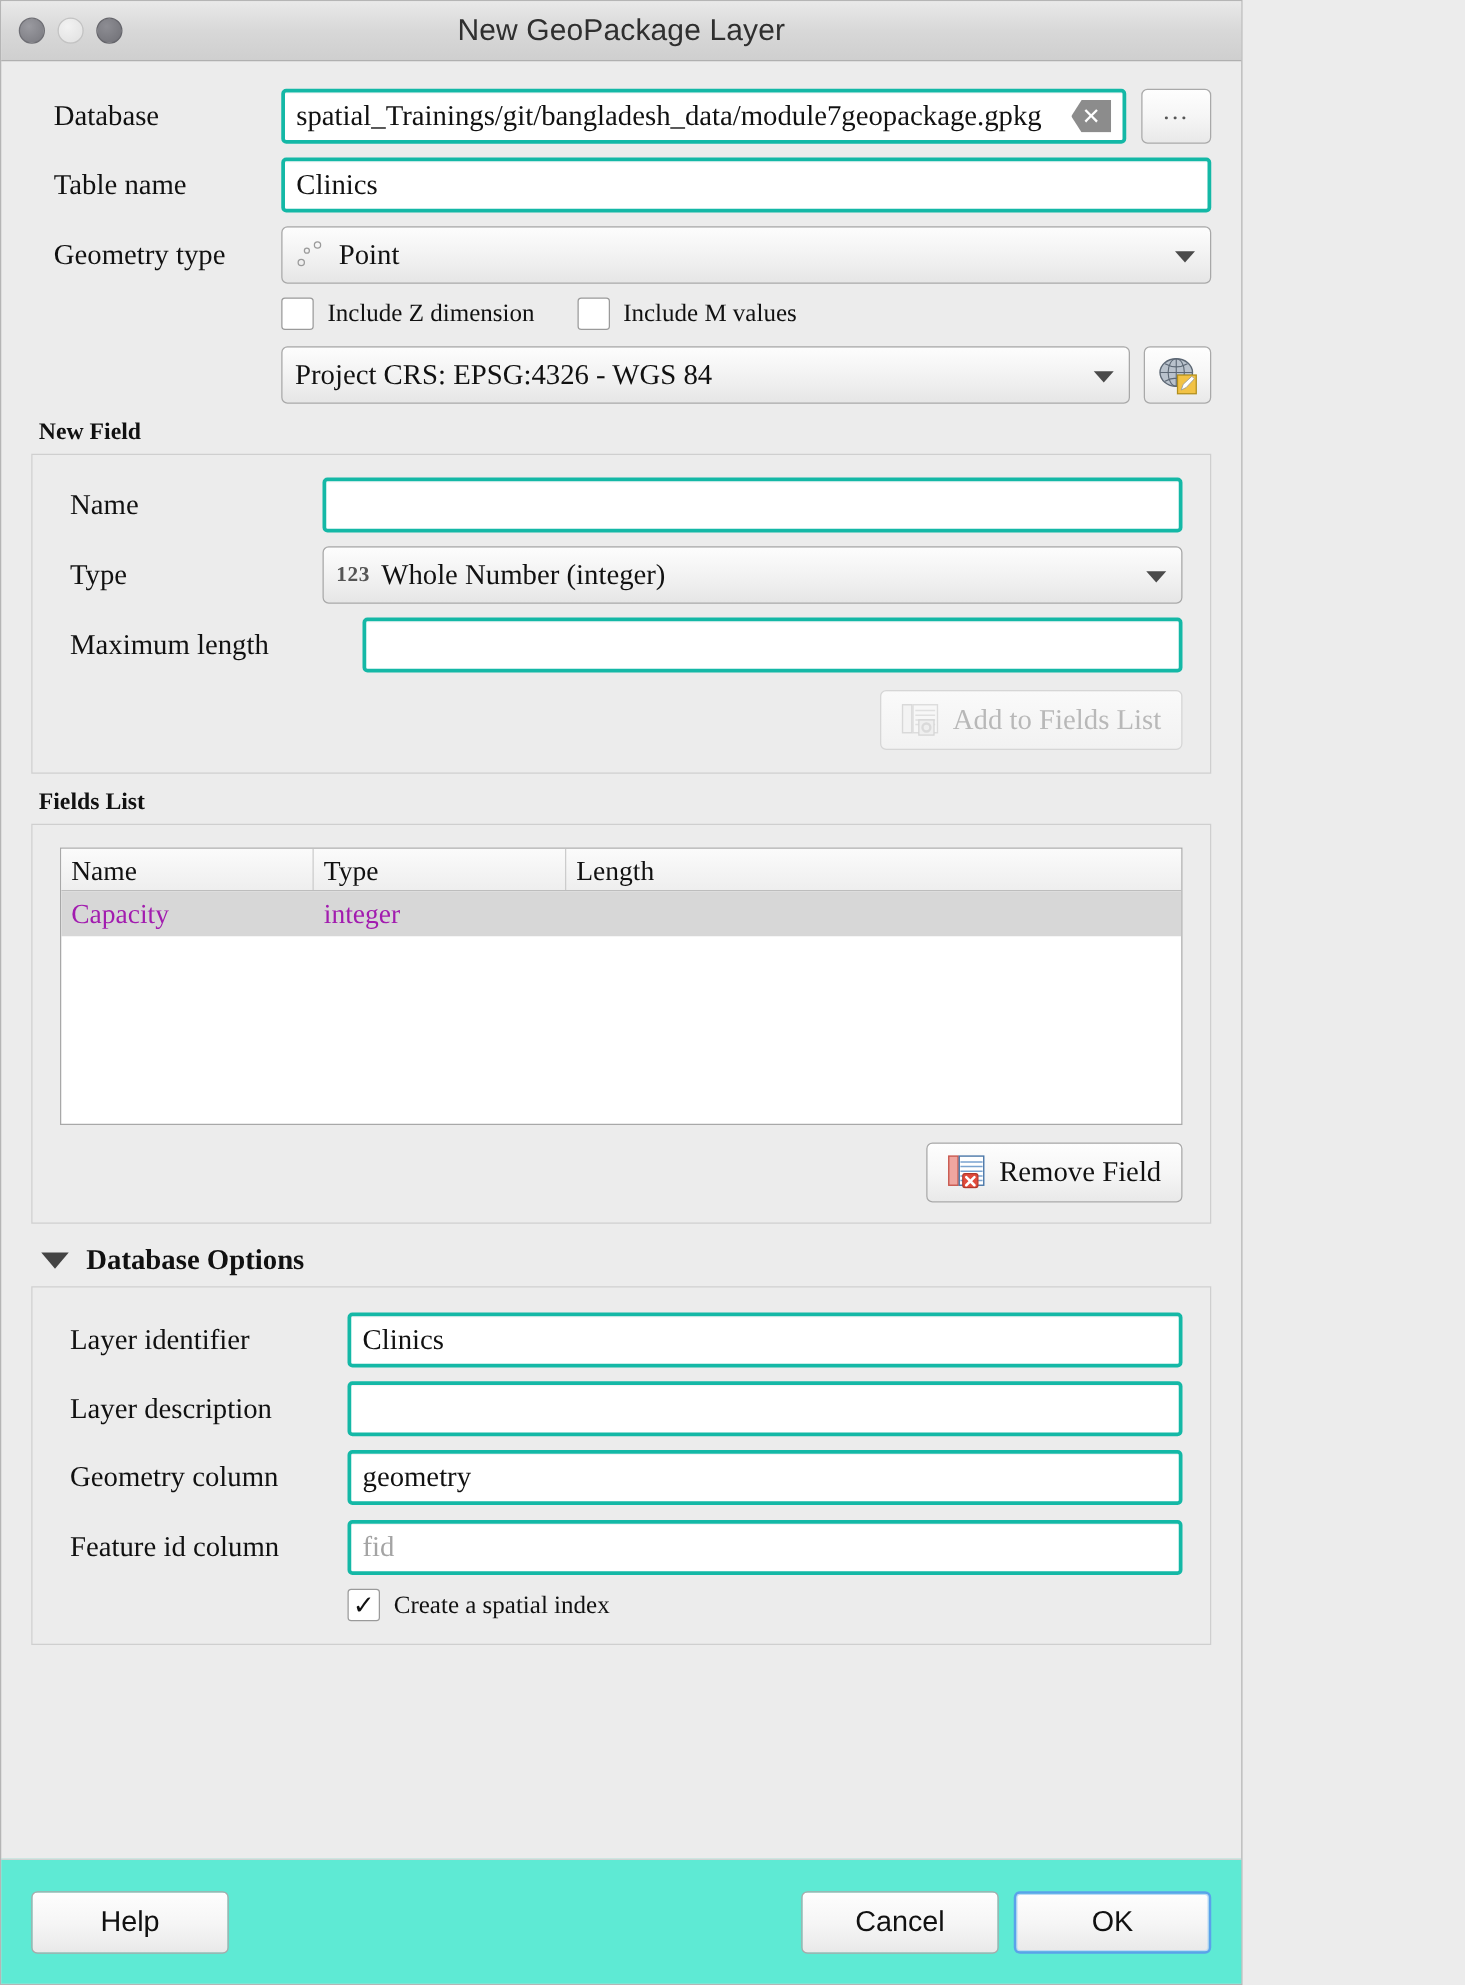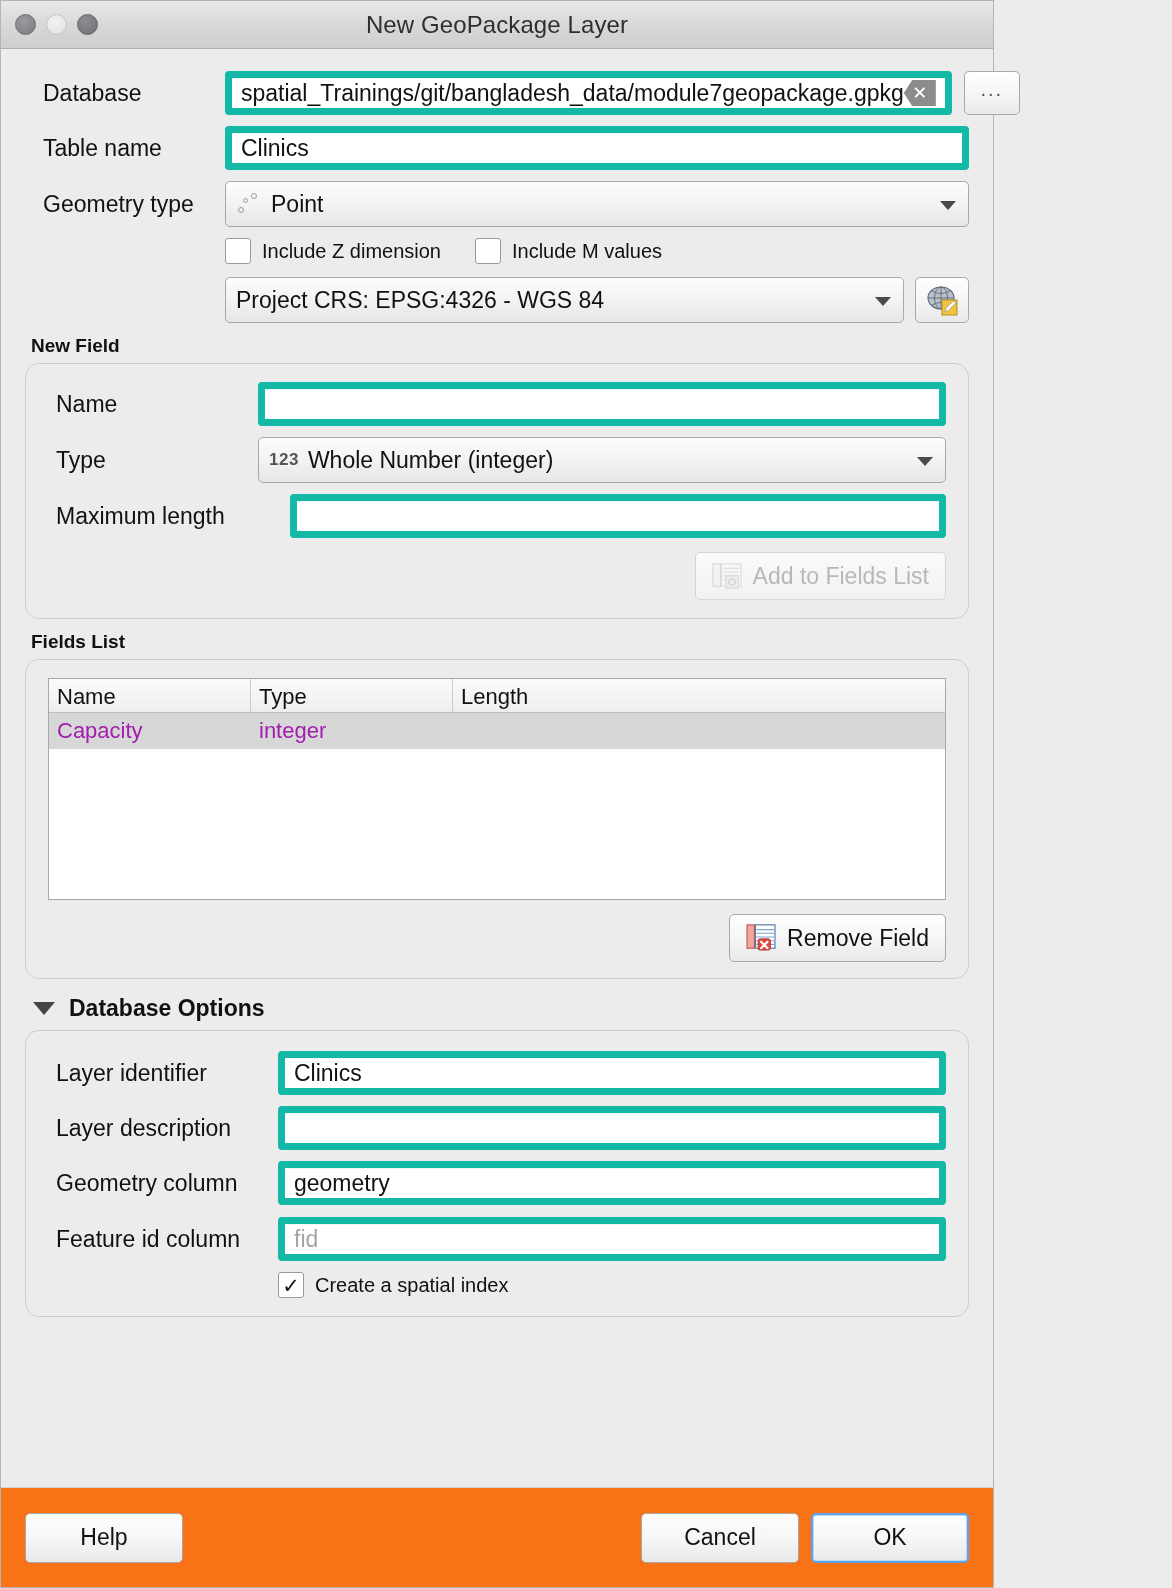--- a/index.html
+++ b/index.html
@@ -29,33 +29,33 @@
   .traffic { display: flex; gap: 10px; margin-left: 14px; align-items: center; }
   .light { width: 21px; height: 21px; border-radius: 50%; }
   .light.close   { background: radial-gradient(circle at 38% 32%, #9a9aa0, #78787e); border: 1px solid #6e6e74; }
   .light.min     { background: radial-gradient(circle at 38% 32%, #f2f2f2, #e0e0e0); border: 1px solid #c3c3c3; }
   .light.zoom    { background: radial-gradient(circle at 38% 32%, #8d8d93, #6f6f75); border: 1px solid #65656b; }
   .title-text {
     position: absolute; left: 0; right: 0; text-align: center;
     font-size: 24px; color: #2f2f2f; letter-spacing: 0.1px;
   }
   
-  .content { flex: 1 1 auto; padding: 22px 24px 0 24px; position: relative; }
+  .content { flex: 1 1 auto; padding: 22px 24px 0 24px; position: relative; font-family: Liberation Serif, serif; }
 
   .row { display: flex; align-items: center; margin-bottom: 11px; }
   .lbl {
     width: 200px; flex: 0 0 200px;
     font-size: 23px; color: #111; text-align: left;
     padding-left: 18px;
   }
 
   .input {
     flex: 1 1 auto; height: 44px;
     background: #fff;
-    border: 7px solid #14b8a6;
+    border: 3px solid #14b8a6;
     border-radius: 4px;
     font-size: 23px; color: #111;
     padding: 0 9px;
     display: flex; align-items: center;
     box-shadow: inset 0 1px 0 rgba(0,0,0,0.04);
     position: relative;
   }
   .input .ph { color: #a4a4a4; }
 
   .combo {
@@ -106,21 +106,21 @@
     width: 26px; height: 26px; flex: 0 0 26px;
     background: #fff; border: 1px solid #9a9a9a; border-radius: 3px;
     display: flex; align-items: center; justify-content: center;
     font-size: 21px; color: #111; line-height: 1;
   }
   .cbtext { font-size: 20px; color: #111; }
 
   
   .grouptitle { font-size: 19px; font-weight: bold; color: #111; margin: 12px 0 6px 6px; }
   .group {
-    border: 1px solid #cfcfcf; border-radius: 14px;
+    border: 1px solid #cfcfcf; border-radius: 0;
     background: #ececec; padding: 18px 22px 18px 22px;
   }
 
   
   .table {
     background: #fff; border: 1px solid #a8a8a8;
     height: 222px; overflow: hidden;
   }
   .thead { display: flex; height: 34px;
     background: linear-gradient(to bottom, #fbfbfb, #eeeeee);
@@ -139,21 +139,21 @@
     border-left: 11px solid transparent; border-right: 11px solid transparent;
     border-top: 13px solid #444; }
   .advtitle { font-size: 23px; font-weight: bold; color: #111; }
 
   
   .footer {
     flex: 0 0 100px; height: 100px;
     border-top: 1px solid #d2d2d2;
     display: flex; align-items: center;
     padding: 0 24px;
-    background: #f97316;
+    background: #5eead4;
   }
   .footer .spacer { flex: 1 1 auto; }
   .fbtn { height: 50px; min-width: 158px; padding: 0 20px; font-size: 23px; }
   .fbtn.ok { border: 2px solid #5aa2ea; box-shadow: 0 0 0 1px #bcd9f5 inset; min-width: 158px; }
 
   
   .icon-point { width: 26px; height: 26px; position: relative; flex: 0 0 26px; }
   .icon-point i { position: absolute; border-radius: 50%; border: 1.6px solid #9a9a9a; background: transparent; }
   .icon-123 { font-size: 17px; color: #555; font-weight: bold; letter-spacing: 0.5px; flex: 0 0 auto; }
 

